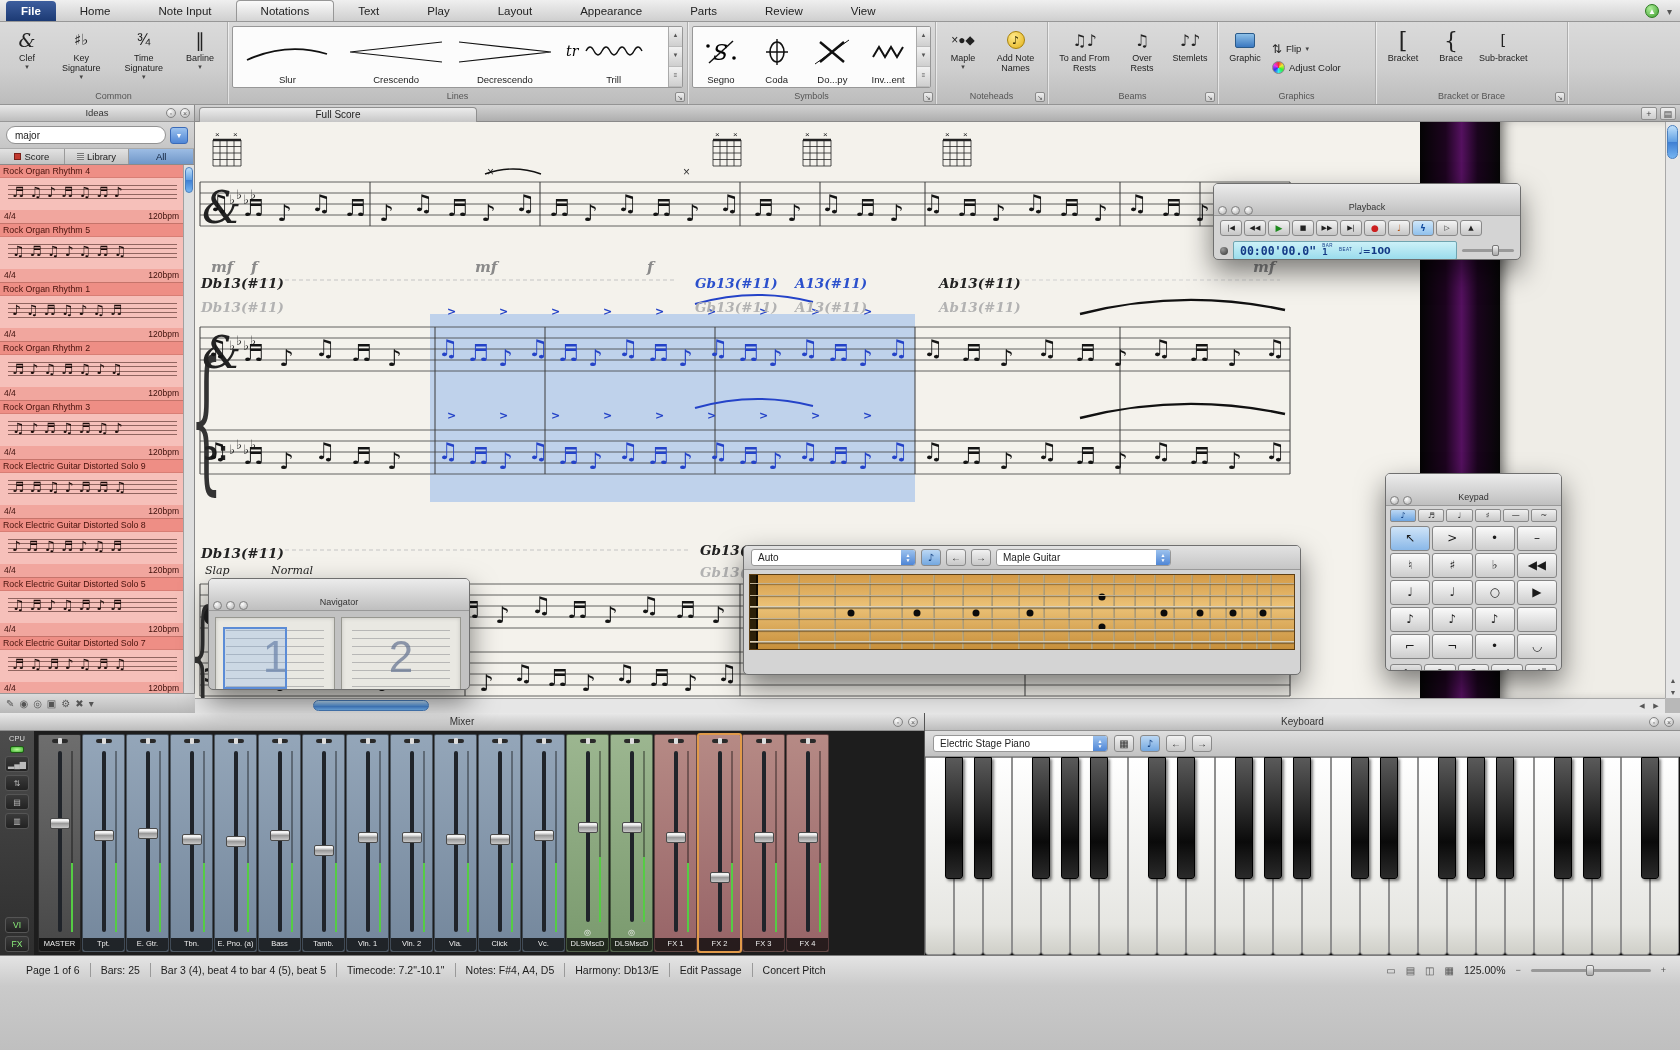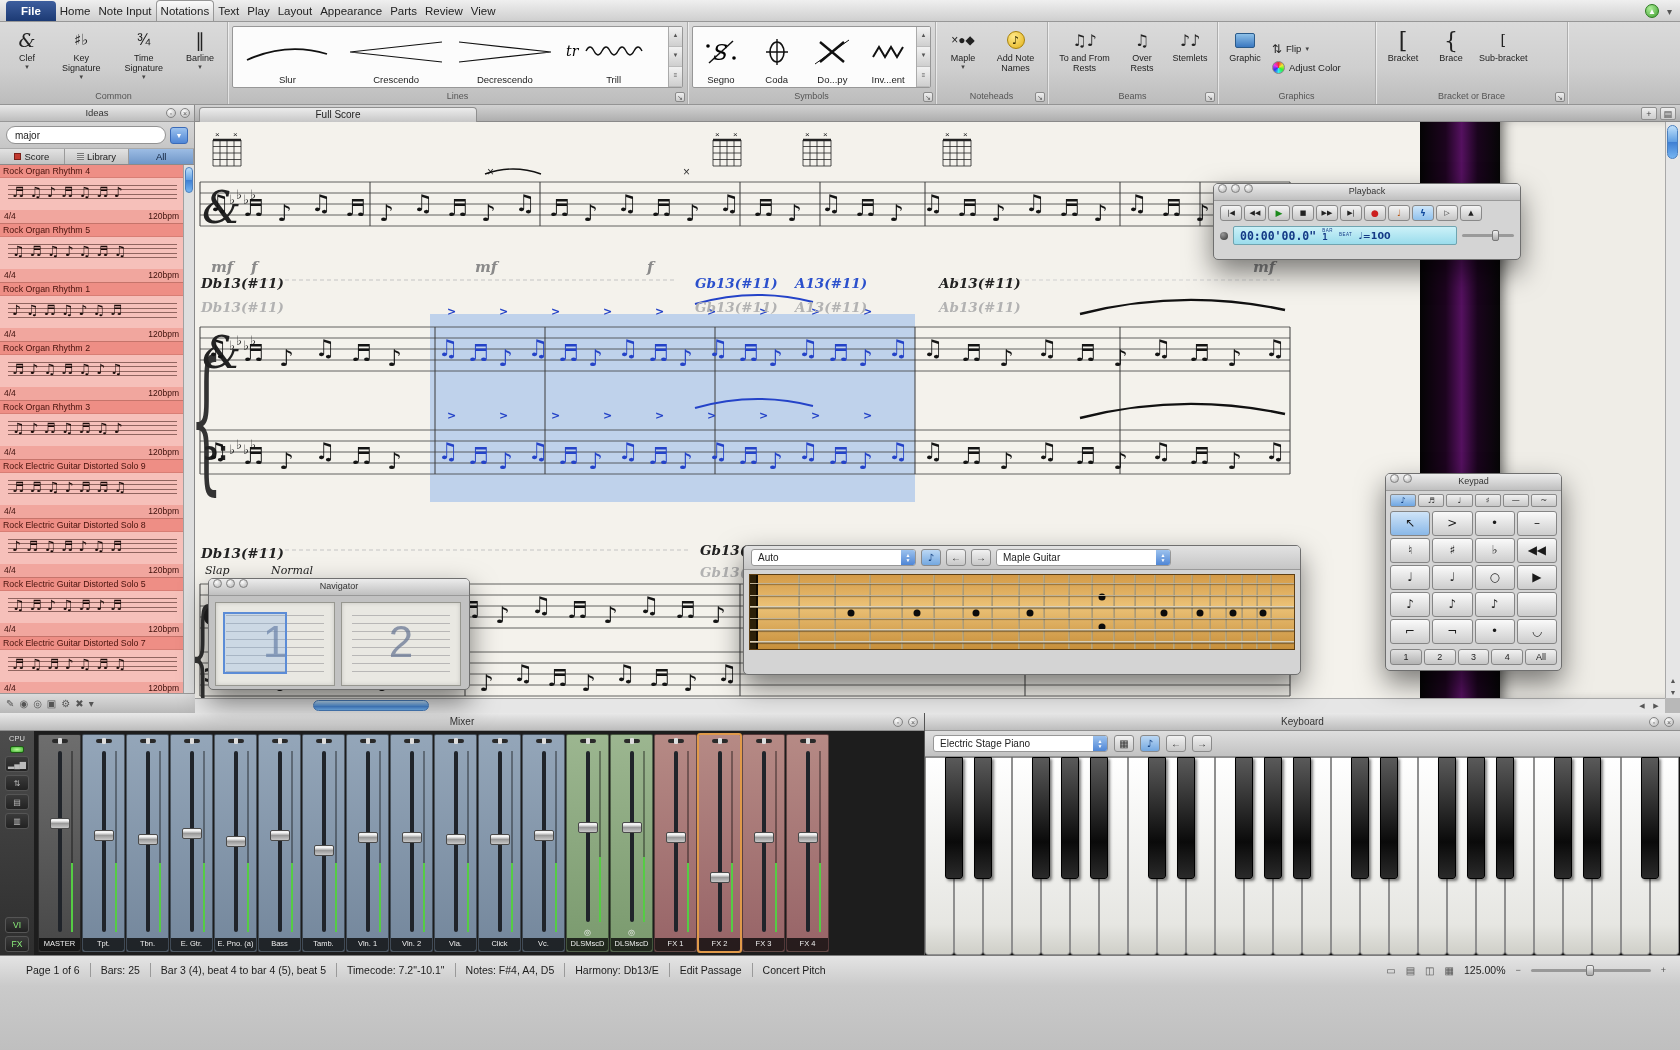--- a/index.html
+++ b/index.html
@@ -5,21 +5,21 @@
   *{margin:0;padding:0;box-sizing:border-box}
   html,body{width:1680px;height:1050px;overflow:hidden}
   body{font-family:"Liberation Sans",sans-serif;background:#c8c8c8;-webkit-font-smoothing:antialiased}
   .music{font-family:"DejaVu Sans",sans-serif}
   .serif{font-family:"DejaVu Serif",serif}
   #app{position:relative;width:1680px;height:1050px;overflow:hidden;background:#c4c4c4}
 
   
   #menubar{position:absolute;left:0;top:0;width:1680px;height:22px;background:linear-gradient(#efefef,#cfcfcf);border-bottom:1px solid #979797;display:flex;align-items:flex-end}
   #menu-tabs{display:flex;align-items:flex-end;height:22px}
-  .mtab{padding:0 4px;line-height:20px;font-size:11.5px;color:#222;cursor:default}
+  .mtab{padding:0 24px;line-height:20px;font-size:11.5px;color:#222;cursor:default}
   .mtab.file{background:linear-gradient(#3d5e9e,#1c3a74);color:#fff;border-radius:4px 4px 0 0;margin-left:6px;font-weight:bold;padding:0 15px}
   .mtab.active{background:linear-gradient(#fbfbfb,#d4d4d4);border:1px solid #979797;border-bottom:none;border-radius:4px 4px 0 0}
   .mb-right{position:absolute;right:8px;top:4px;display:flex;gap:8px;align-items:center}
   .mbtn-green{width:14px;height:14px;border-radius:50%;background:radial-gradient(circle at 35% 30%,#aef09a,#3f9e2f);border:1px solid #2c7a20;color:#fff;font-size:8px;line-height:13px;text-align:center}
   .mbtn-gray{color:#555;font-size:10px}
 
   
   #ribbon{position:absolute;left:0;top:22px;width:1680px;height:83px;background:linear-gradient(#dadada,#cfcfcf 55%,#bcbcbc);border-bottom:1px solid #949494;display:flex}
   .rgroup{position:relative;border-right:1px solid #adadad;box-shadow:1px 0 0 rgba(255,255,255,.55);display:flex;flex-direction:column}
   .rbody{flex:1;display:flex;align-items:stretch;padding:3px 4px 0 4px;gap:2px}
@@ -79,21 +79,21 @@
   .plines{position:absolute;left:8px;right:6px;top:7px;height:18px;background:repeating-linear-gradient(180deg,rgba(60,25,20,.55) 0 1px,transparent 1px 4.5px)}
   .pglyphs{position:absolute;left:12px;top:6px;font-size:14px;letter-spacing:5px;color:#180a08}
   .idea-meta{height:13px;background:#f1a69e;color:#3c0f0a;font-size:8.5px;line-height:13px;display:flex;justify-content:space-between;padding:0 4px}
   #ideas-scroll{position:absolute;right:0;top:60px;width:11px;bottom:20px;background:#dedede;border-left:1px solid #a0a0a0}
   #ideas-thumb{left:1px;top:2px;width:8px;height:26px}
   #ideas-footer{position:absolute;left:0;bottom:0;width:195px;height:20px;background:linear-gradient(#dcdcdc,#b8b8b8);border-top:1px solid #999;display:flex;align-items:center;gap:5px;padding:0 6px}
   .ifbtn{font-size:10px;color:#555;line-height:18px}
 
   
   .fwin{position:absolute;border:1px solid #6f6f6f;border-radius:5px;box-shadow:0 12px 28px rgba(0,0,0,.5);background:#d4d4d4;z-index:40;overflow:hidden}
-  .tbar{height:17px;background:linear-gradient(#ececec,#bfbfbf);border-bottom:1px solid #999;position:relative;display:flex;align-items:flex-start}
+  .tbar{height:32px;background:linear-gradient(#ececec,#bfbfbf);border-bottom:1px solid #999;position:relative;display:flex;align-items:flex-end}
   .tbar .ttl{position:absolute;left:0;right:0;text-align:center;font-size:9px;color:#333;line-height:15px}
   .tl{width:9px;height:9px;border-radius:50%;background:radial-gradient(circle at 35% 30%,#fdfdfd,#b0b0b0);border:1px solid #808080;margin-left:4px;z-index:1}
 
   
   #win-playback{left:1213px;top:78px;width:308px;height:77px}
   #pb-buttons{display:flex;gap:2px;padding:4px 6px 2px 6px}
   .pbtn{width:22px;height:16px;border:1px solid #898989;border-radius:3px;background:linear-gradient(#f4f4f4,#c6c6c6);font-size:7px;text-align:center;line-height:14px;color:#222;font-family:"DejaVu Sans",sans-serif}
   .pbtn.play{color:#1d8a1d;font-size:9px}
   .pbtn.rec{color:#cc1f1f;font-size:9px}
   .pbtn.flexi{background:linear-gradient(#cfe7fa,#8fc0ec);color:#114a9e;font-size:9px;font-weight:bold}
@@ -1107,32 +1107,32 @@
               <div class="meter"></div>
               <div class="fcap" style="top: 44%;"></div>
             </div>
             <div class="slabel">Tpt.</div>
           </div>
           <div class="strip blue">
             <div class="pan"></div>
             <div class="fader">
               <div class="ftrack"></div>
               <div class="meter"></div>
+              <div class="fcap" style="top: 43%;"></div>
+            </div>
+            <div class="slabel">E. Gtr.</div>
+          </div>
+          <div class="strip blue">
+            <div class="pan"></div>
+            <div class="fader">
+              <div class="ftrack"></div>
+              <div class="meter"></div>
               <div class="fcap" style="top: 46%;"></div>
             </div>
             <div class="slabel">Tbn.</div>
-          </div>
-          <div class="strip blue">
-            <div class="pan"></div>
-            <div class="fader">
-              <div class="ftrack"></div>
-              <div class="meter"></div>
-              <div class="fcap" style="top: 43%;"></div>
-            </div>
-            <div class="slabel">E. Gtr.</div>
           </div>
           <div class="strip blue">
             <div class="pan"></div>
             <div class="fader">
               <div class="ftrack"></div>
               <div class="meter"></div>
               <div class="fcap" style="top: 47%;"></div>
             </div>
             <div class="slabel">E. Pno. (a)</div>
           </div>

